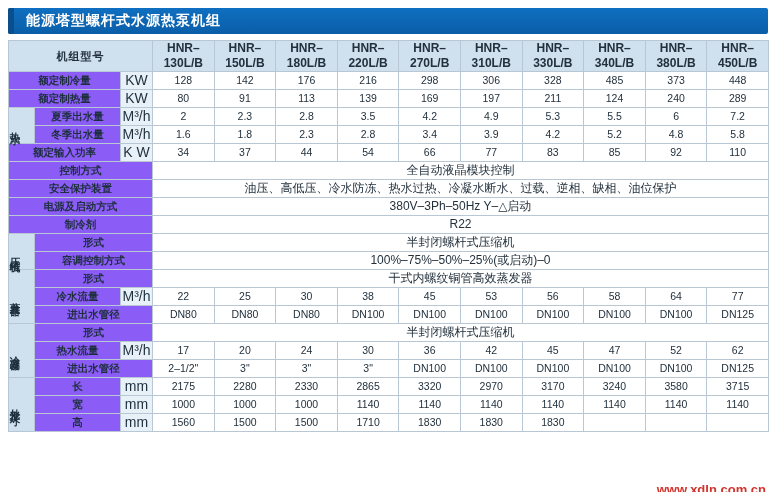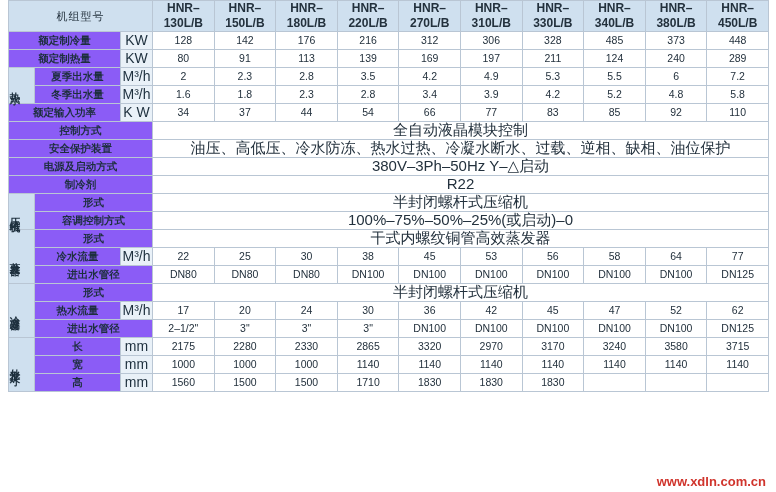--- a/index.html
+++ b/index.html
@@ -42,21 +42,21 @@
     text-align:center;
     vertical-align:middle;
     font-size:10.5px;
     padding:0;
     height:17px;
     line-height:1.1;
     color:#23313d;
     background:#ffffff;
   }
   .hdr-model{
-    background:#cfe0ef;font-weight:normal;letter-spacing:1px;font-size:11px;
+    background:#cfe0ef;font-weight:bold;letter-spacing:1px;font-size:11px;
   }
   .hdr-col{
     background:#cfe0ef;font-weight:bold;font-size:12px;line-height:1.25;
   }
   .rowlabel{
     background:#8b5cf6;
     font-weight:bold;
     font-size:10.5px;
     color:#1d2f3d;
   }
@@ -73,36 +73,40 @@
     color:#1d2f3d;
   }
   .vgroup{
     writing-mode:vertical-rl;
     text-orientation:upright;
     letter-spacing:2px;
     white-space:nowrap;
   }
   .span-all{
     background:#ffffff;
-    font-size:15px;
+    font-size:12px;
   }
 
   
   .watermark{
     position:absolute;right:10px;bottom:3px;
     font-size:13px;font-weight:bold;color:#d0342c;
     font-family:"Liberation Sans","DejaVu Sans",sans-serif;
     letter-spacing:0px;
   }
 </style>
 </head>
 <body>
 
 <div class="page">
 
+  <div class="titlebar">
+    <div class="tbar-accent"></div>
+    <div class="title-text">能源塔型螺杆式水源热泵机组</div>
+  </div>
 
   <table>
     <colgroup>
       <col style="width:26px">
       <col style="width:86px">
       <col style="width:32px">
       <col style="width:61.6px">
       <col style="width:61.6px">
       <col style="width:61.6px">
       <col style="width:61.6px">
@@ -130,21 +134,21 @@
       </tr>
       <tr></tr>
 
       <tr>
         <td class="rowlabel" colspan="2">额定制冷量</td>
         <td class="unit">KW</td>
         <td>128</td>
         <td>142</td>
         <td>176</td>
         <td>216</td>
-        <td>312</td>
+        <td>298</td>
         <td>306</td>
         <td>328</td>
         <td>485</td>
         <td>373</td>
         <td>448</td>
       </tr>
 
       <tr>
         <td class="rowlabel" colspan="2">额定制热量</td>
         <td class="unit">KW</td>

